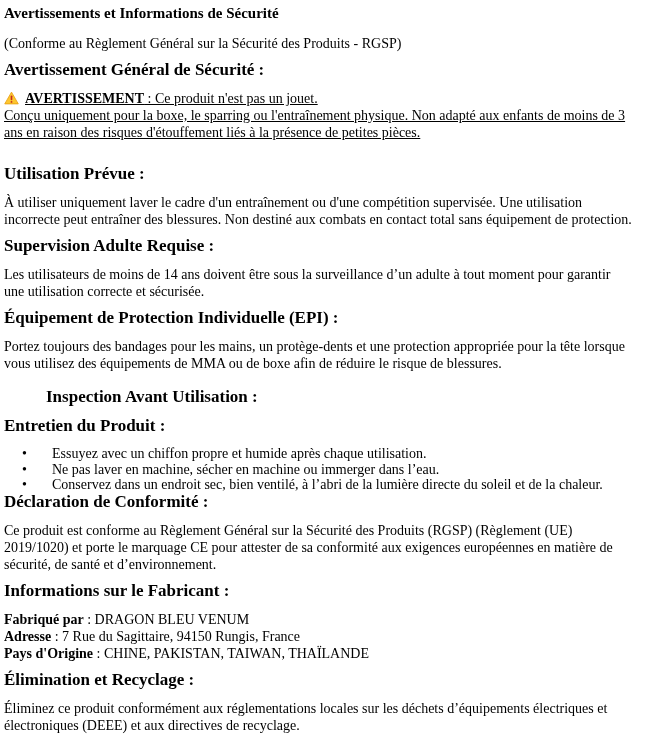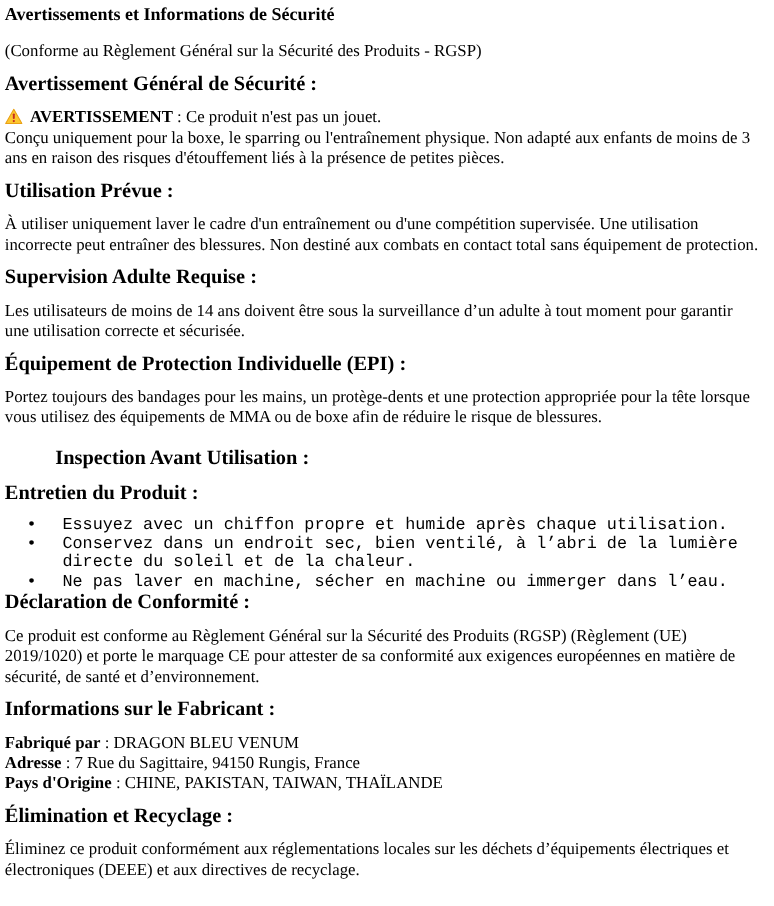--- a/index.html
+++ b/index.html
@@ -27,37 +27,36 @@
     line-height: 17px;
     font-weight: bold;
     margin: 9px 0 12px 0;
   }
   .sec-h.tight { margin-top: 0; }
   .sec-h.mt-lg { margin-top: 16px; margin-left: 42px; }
   .sec-p {
     margin: 12px 0 9px 0;
     white-space: pre-line;
   }
-  .warning-para { margin: 12px 0 9px 0; }
+  .warning-para { margin: 12px 0 24px 0; text-decoration: underline; }
   .warn-body { white-space: pre-line; }
   .warning-icon-svg {
     width: 15px; height: 14px;
     vertical-align: -2px;
     margin-right: 6px;
   }
   .bullet-list {
     margin: 12px 0 0 0;
     padding: 0;
   }
   .bullet-list li {
     list-style: none;
     padding-left: 48px;
     position: relative;
     line-height: 15.5px;
-    font-family: Liberation Mono, monospace;
   }
   .bullet-list li::before {
     content: "\2022";
     position: absolute;
     left: 18px;
     top: 0;
   }
   .manu-block { margin: 12px 0 9px 0; }
   .manu-row { line-height: 17px; }
   b, strong { font-weight: bold; }
@@ -94,22 +93,22 @@
 
   <h2 class="sec-h">Équipement de Protection Individuelle (EPI) :</h2>
   <p class="sec-p">Portez toujours des bandages pour les mains, un protège-dents et une protection appropriée pour la tête lorsque
 vous utilisez des équipements de MMA ou de boxe afin de réduire le risque de blessures.</p>
 
   <h2 class="sec-h mt-lg">Inspection Avant Utilisation :</h2>
 
   <h2 class="sec-h">Entretien du Produit :</h2>
   <ul class="bullet-list">
     <li>Essuyez avec un chiffon propre et humide après chaque utilisation.</li>
+    <li>Ne pas laver en machine, sécher en machine ou immerger dans l’eau.</li>
     <li>Conservez dans un endroit sec, bien ventilé, à l’abri de la lumière directe du soleil et de la chaleur.</li>
-    <li>Ne pas laver en machine, sécher en machine ou immerger dans l’eau.</li>
   </ul>
 
   <h2 class="sec-h tight">Déclaration de Conformité :</h2>
   <p class="sec-p">Ce produit est conforme au Règlement Général sur la Sécurité des Produits (RGSP) (Règlement (UE)
 2019/1020) et porte le marquage CE pour attester de sa conformité aux exigences européennes en matière de
 sécurité, de santé et d’environnement.</p>
 
   <h2 class="sec-h">Informations sur le Fabricant :</h2>
   <div class="manu-block">
     <div class="manu-row"><strong>Fabriqué par</strong><span> : DRAGON BLEU VENUM</span></div>

